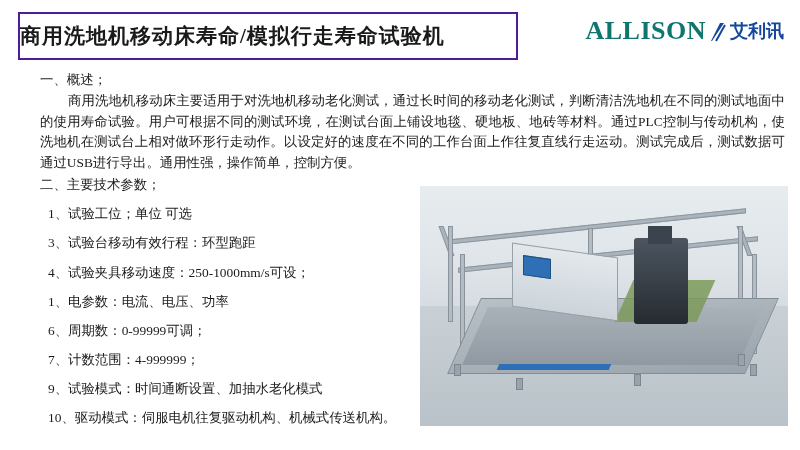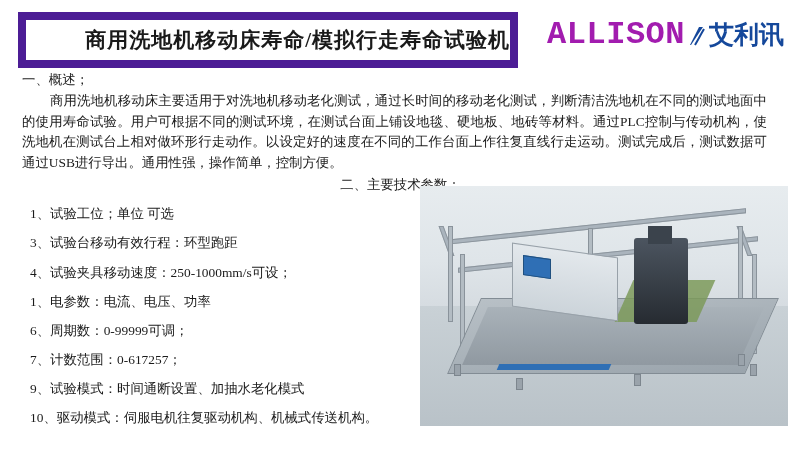--- a/index.html
+++ b/index.html
@@ -28,86 +28,85 @@
     left: 18px;
     top: 12px;
     right: 16px;
     height: 48px;
   }
   .title-box {
     position: absolute;
     left: 0;
     top: 0;
     width: 500px;
-    height: 56px;
-    border: 8px solid #4c1d95;
+    height: 48px;
+    border: 2px solid #4c1d95;
     box-sizing: border-box;
     display: flex;
     align-items: center;
-    justify-content: flex-end;
+    justify-content: flex-start;
   }
   .title-text {
     font-size: 21px;
     color: #1a1a1a;
     font-family: "Liberation Serif", serif;
     font-weight: bold;
     letter-spacing: 1px;
     white-space: nowrap;
   }
   .logo {
     position: absolute;
     right: 0;
     top: 4px;
     display: flex;
     align-items: center;
     gap: 4px;
   }
   .logo-main {
-    font-size: 32px;
+    font-size: 26px;
     font-weight: bold;
-    color: #a21caf;
+    color: #0f766e;
     letter-spacing: 0.5px;
-    font-family: Liberation Mono, monospace;
+    font-family: Liberation Serif, serif;
   }
   .logo-cn {
-    font-size: 25px;
+    font-size: 18px;
     font-weight: bold;
     color: #15489b;
     letter-spacing: 0px;
   }
   .logo-swoosh {
     display: inline-block;
     width: 16px;
     height: 22px;
     position: relative;
     top: 1px;
   }
 
   
   .content {
     position: absolute;
-    left: 22px;
+    left: 40px;
     top: 70px;
     width: 745px;
     font-size: 13.4px;
     line-height: 1.52;
     color: #1a1a1a;
     font-family: "Liberation Serif", serif;
   }
   .sec-head {
     margin: 0 0 1px 0;
   }
   .para {
     margin: 0 0 2px 0;
     text-indent: 28px;
     text-align: justify;
   }
   .sec-head2 {
-    margin: 1px 0 1px 12px;
-    text-align: center;
+    margin: 1px 0 1px 0;
   }
   .spec-list {
     margin: 0;
     padding: 0;
     list-style: none;
   }
   .spec-list li {
     margin: 8px;
     padding: 0;
     line-height: 1.58;
@@ -262,21 +261,21 @@
   <div class="content">
     <div class="sec-head">一、概述；</div>
     <div class="para">商用洗地机移动床主要适用于对洗地机移动老化测试，通过长时间的移动老化测试，判断清洁洗地机在不同的测试地面中的使用寿命试验。用户可根据不同的测试环境，在测试台面上铺设地毯、硬地板、地砖等材料。通过PLC控制与传动机构，使洗地机在测试台上相对做环形行走动作。以设定好的速度在不同的工作台面上作往复直线行走运动。测试完成后，测试数据可通过USB进行导出。通用性强，操作简单，控制方便。</div>
     <div class="sec-head2">二、主要技术参数；</div>
     <ul class="spec-list">
       <li>1、试验工位；单位 可选</li>
       <li>3、试验台移动有效行程：环型跑距</li>
       <li>4、试验夹具移动速度：250-1000mm/s可设；</li>
       <li>1、电参数：电流、电压、功率</li>
       <li>6、周期数：0-99999可调；</li>
-      <li>7、计数范围：0-617257；</li>
+      <li>7、计数范围：4-999999；</li>
       <li>9、试验模式：时间通断设置、加抽水老化模式</li>
       <li>10、驱动模式：伺服电机往复驱动机构、机械式传送机构。</li>
     </ul>
   </div>
 
   <div class="photo">
     <div class="ph-sky"></div>
     <div class="ph-wallline"></div>
     <div class="ph-floor"></div>
 

